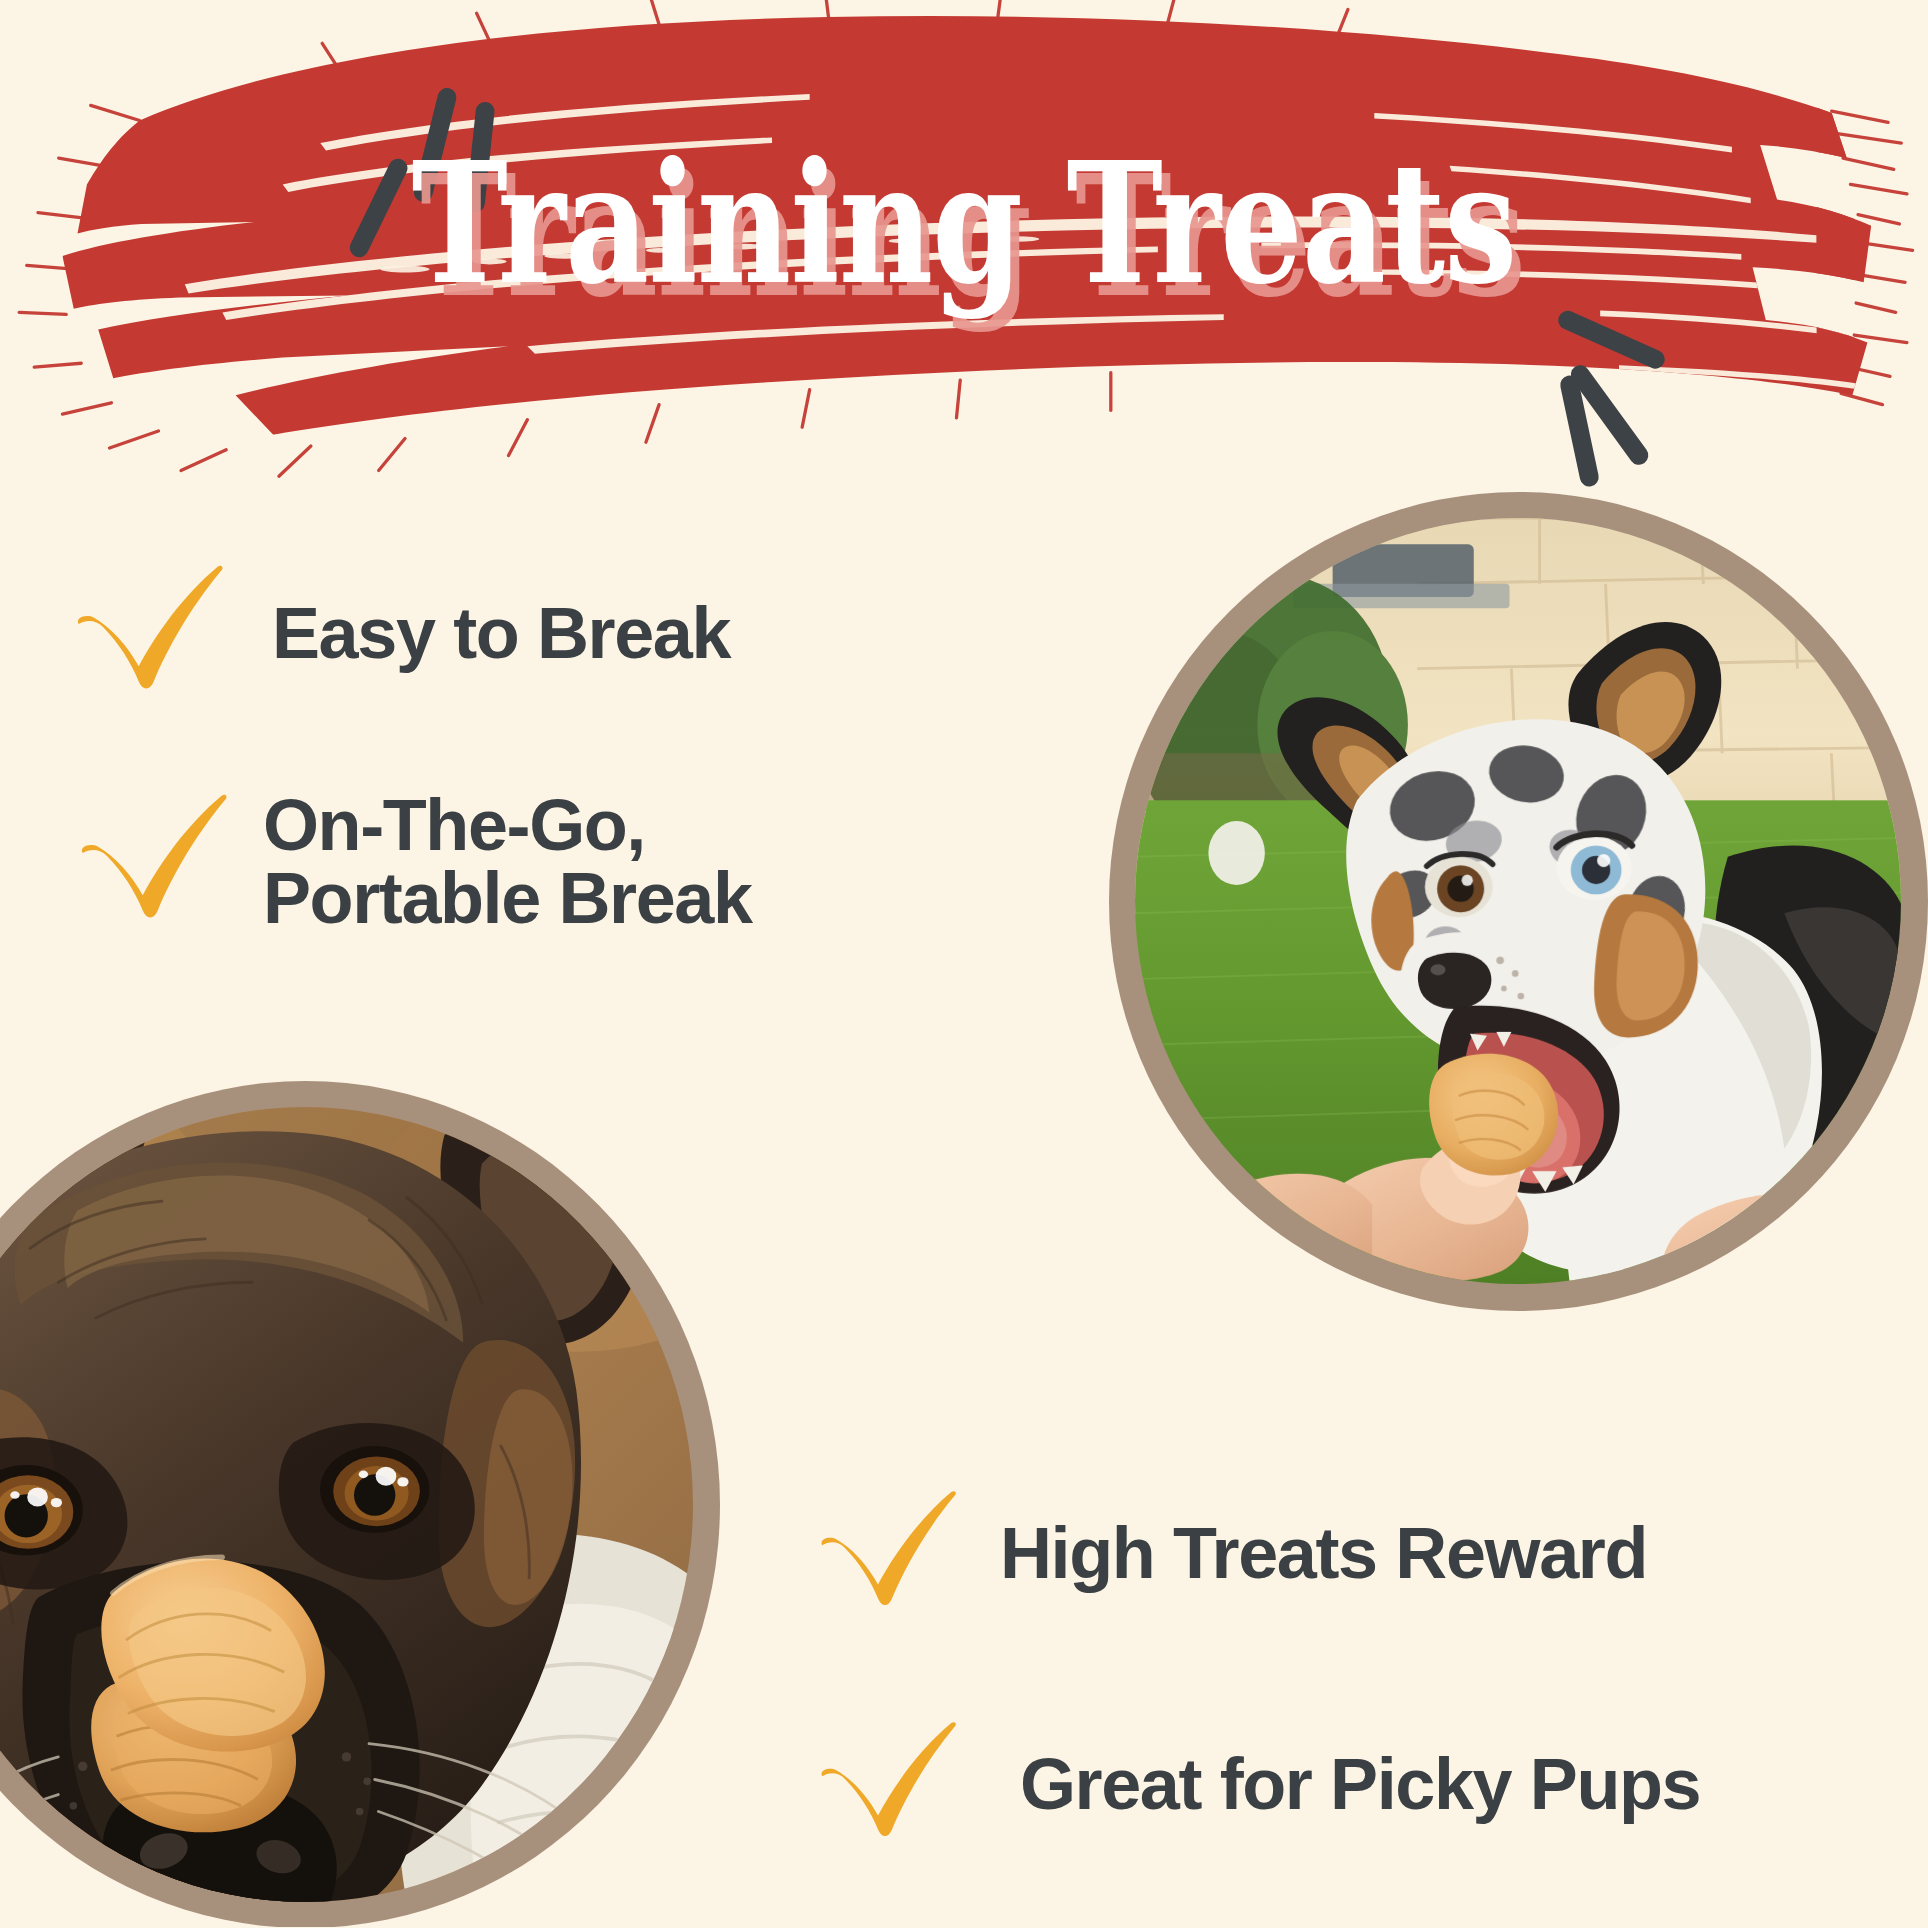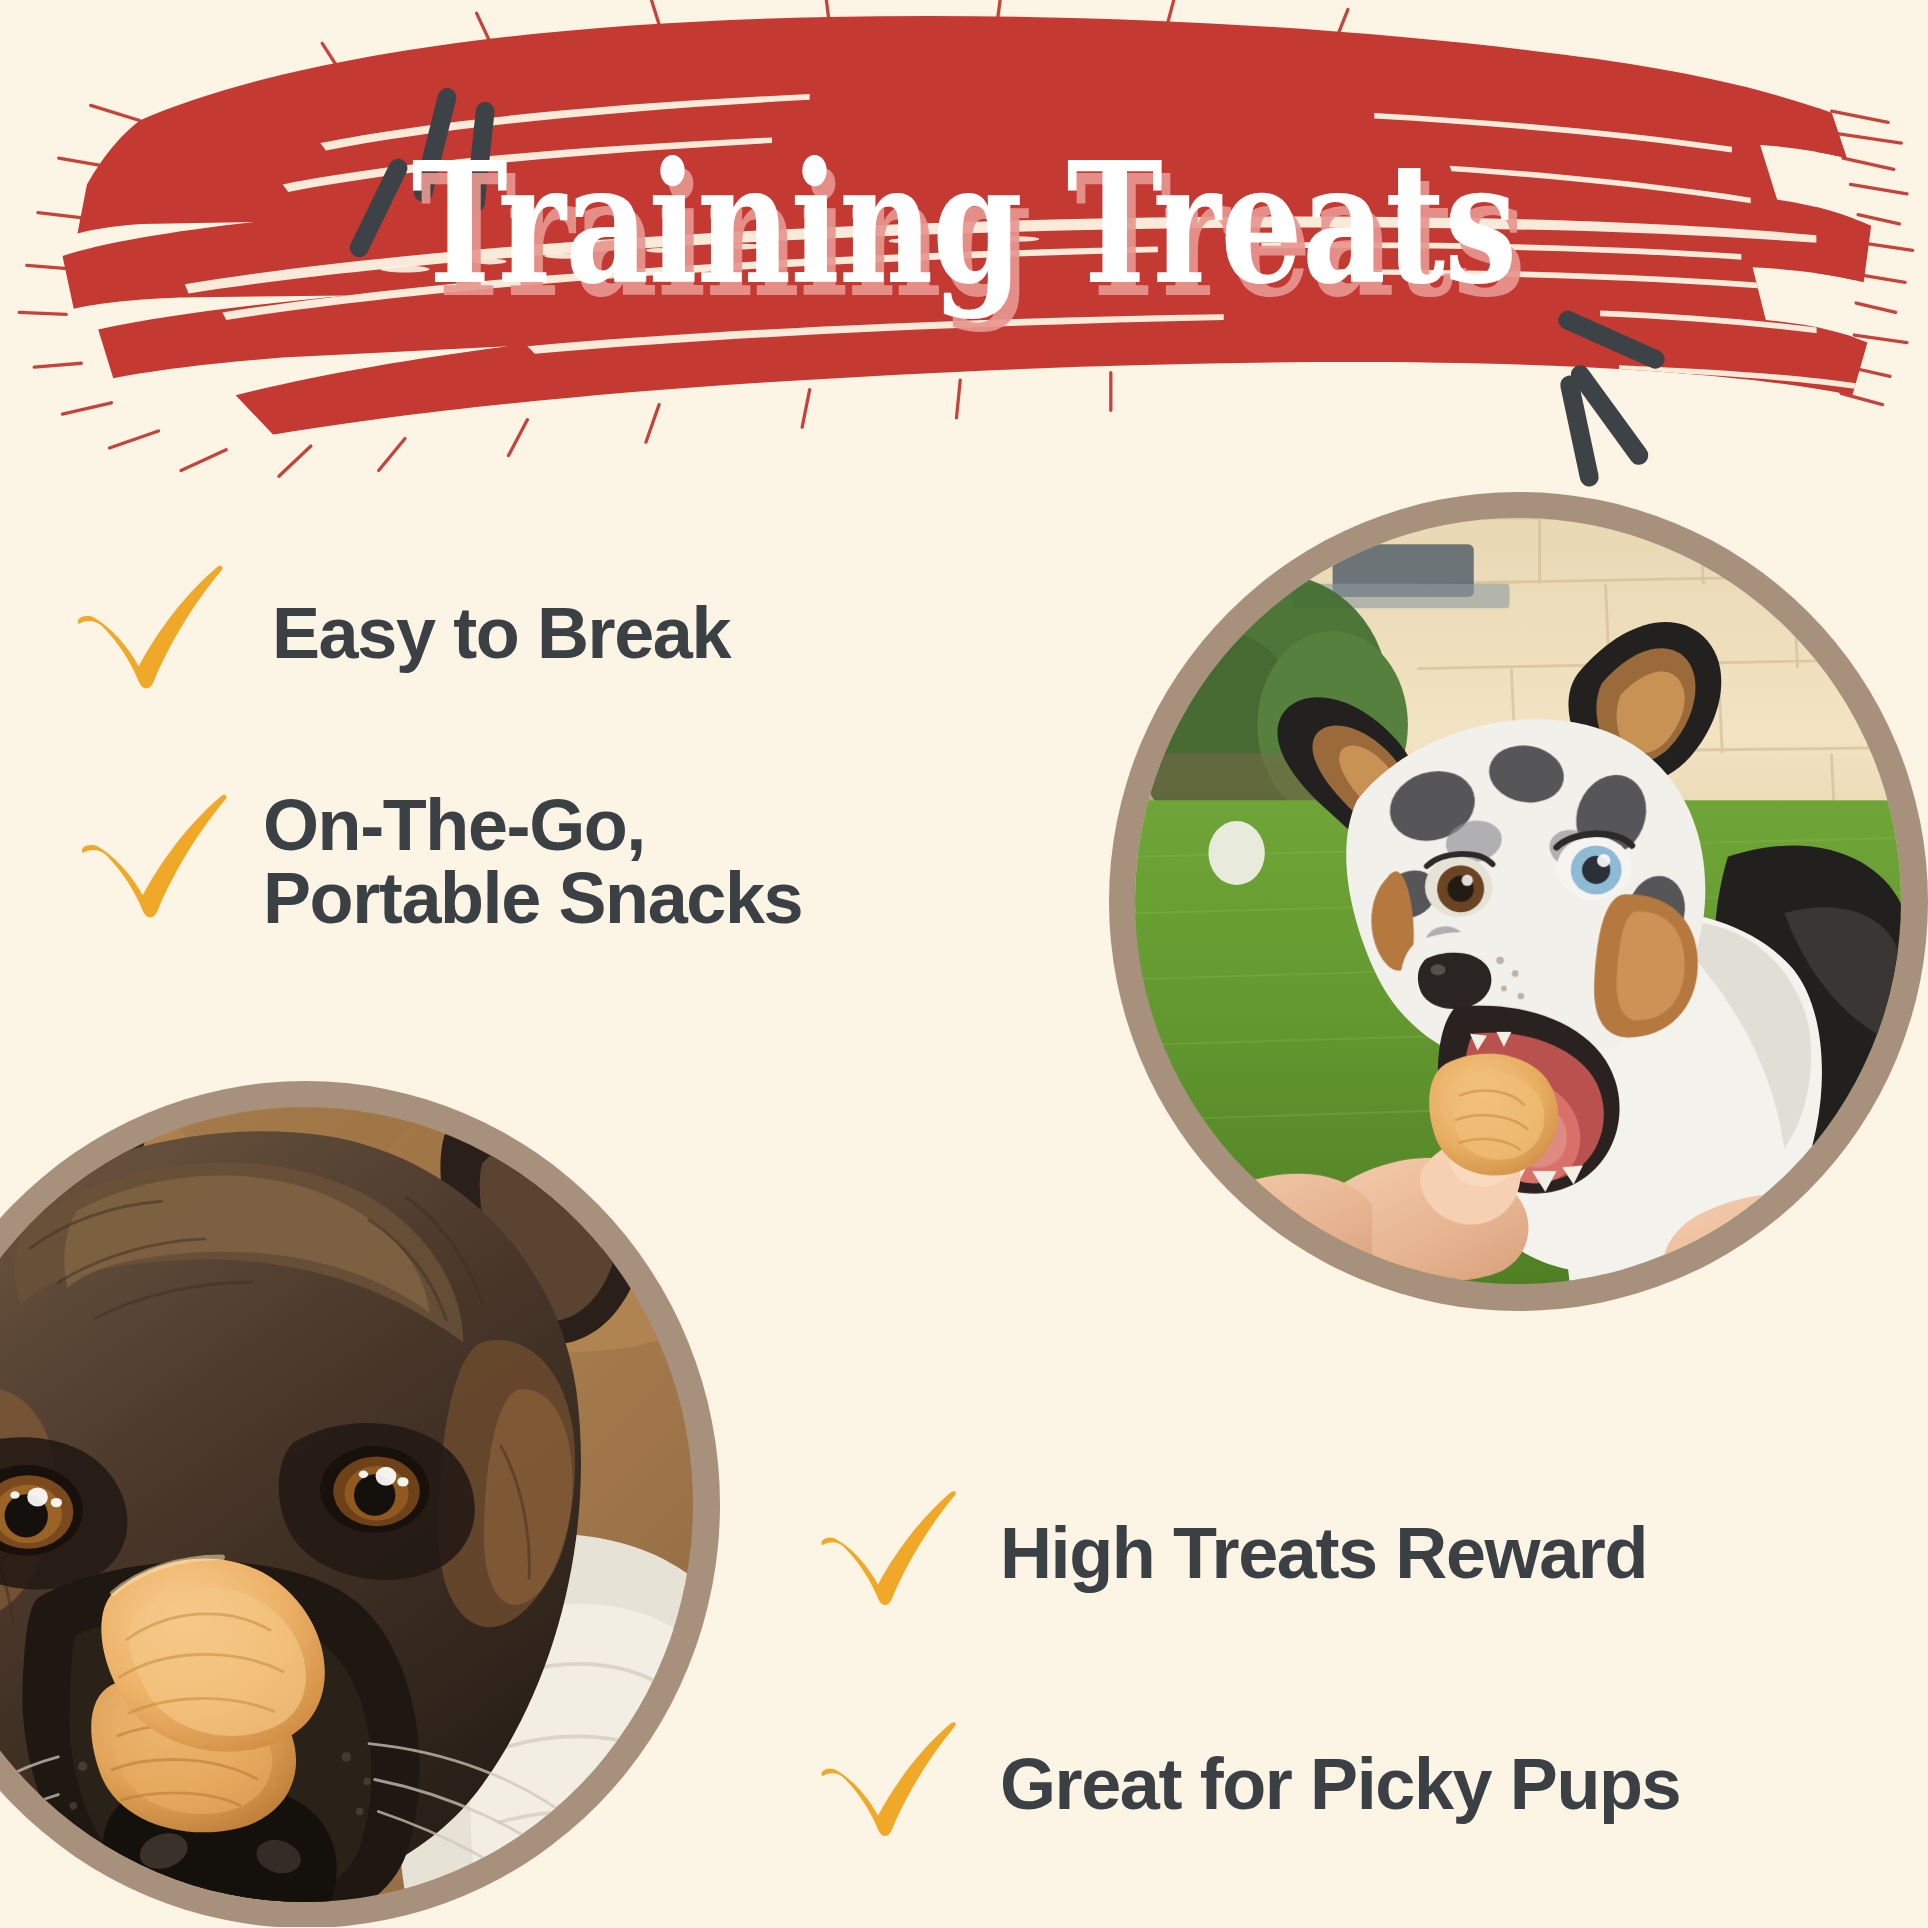--- a/index.html
+++ b/index.html
@@ -103,21 +103,21 @@
   #feature-0 { left: 73px;  top: 563px;  }
   #feature-0 .feature-label { margin-left: 45px; text-align: right; }
 
   #feature-1 { left: 77px;  top: 789px;  }
   #feature-1 .feature-label { margin-left: 32px; }
 
   #feature-2 { left: 817px; top: 1488px; }
   #feature-2 .feature-label { margin-left: 40px; }
 
   #feature-3 { left: 817px; top: 1719px; }
-  #feature-3 .feature-label { margin-left: 40px; text-align: right; }
+  #feature-3 .feature-label { margin-left: 60px; text-align: right; }
 </style>
 </head>
 <body>
 
 <div id="canvas">
 
   <div id="banner-wrap">
     <svg id="banner-svg" viewBox="0 0 2048 560" xmlns="http://www.w3.org/2000/svg">
       <defs>
         <clipPath id="brushClip">
@@ -553,21 +553,21 @@
       <path d="M 6,65 C 14,60 24,60 32,68 C 48,84 62,106 70,126 C 74,136 82,136 86,126 C 100,92 126,46 158,8 C 161,5 158,1 154,4 C 118,34 88,76 70,110 C 58,88 40,68 22,58 C 14,54 2,58 6,65 Z" fill="#F0A828"></path>
     </svg>
     <div class="feature-label">Easy to Break</div>
   </div>
 
   <div class="feature" id="feature-1">
     <svg class="check-icon" width="154" height="141" viewBox="0 0 164 150">
       <path d="M 6,65 C 14,60 24,60 32,68 C 48,84 62,106 70,126 C 74,136 82,136 86,126 C 100,92 126,46 158,8 C 161,5 158,1 154,4 C 118,34 88,76 70,110 C 58,88 40,68 22,58 C 14,54 2,58 6,65 Z" fill="#F0A828"></path>
     </svg>
     <div class="feature-label">On-The-Go,
-Portable Snacks</div>
+Portable Break</div>
   </div>
 
   <div class="feature" id="feature-2">
     <svg class="check-icon" width="143" height="132" viewBox="0 0 164 150">
       <path d="M 6,65 C 14,60 24,60 32,68 C 48,84 62,106 70,126 C 74,136 82,136 86,126 C 100,92 126,46 158,8 C 161,5 158,1 154,4 C 118,34 88,76 70,110 C 58,88 40,68 22,58 C 14,54 2,58 6,65 Z" fill="#F0A828"></path>
     </svg>
     <div class="feature-label">High Treats Reward</div>
   </div>
 
   <div class="feature" id="feature-3">

